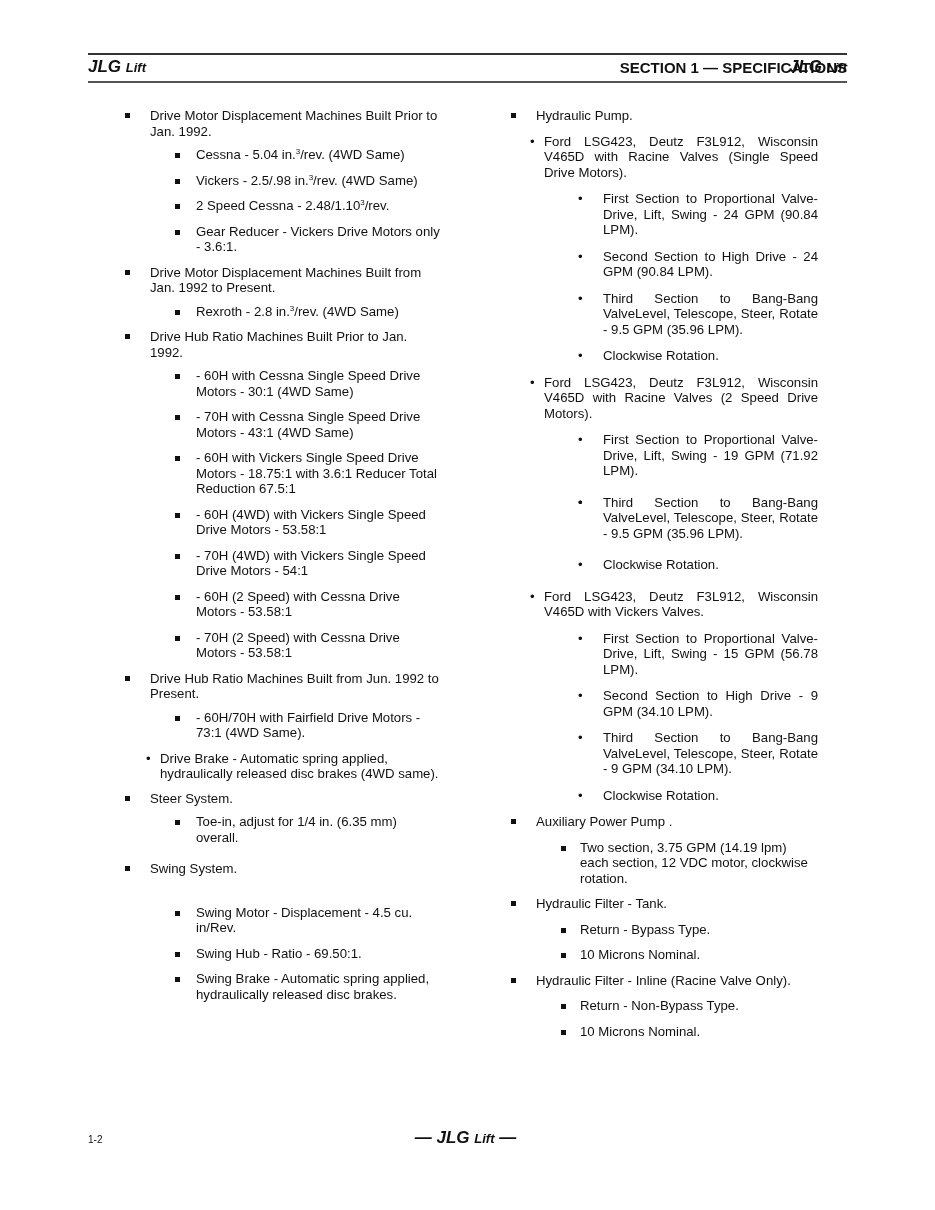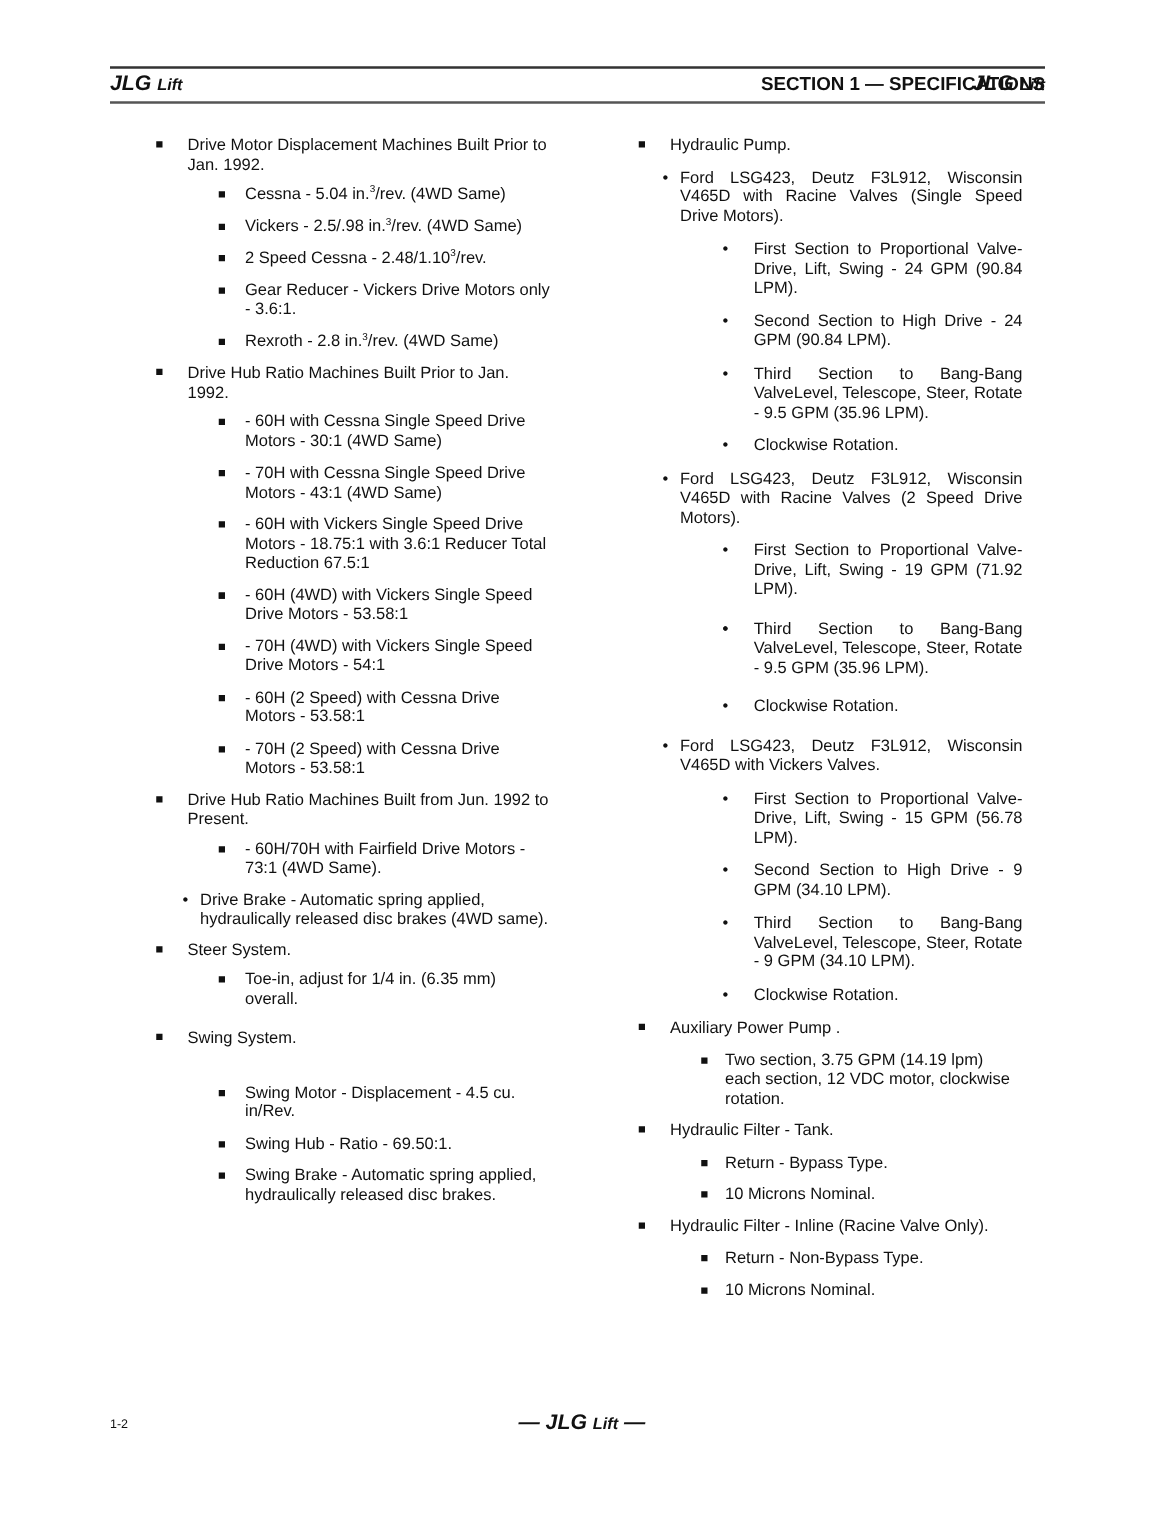--- a/index.html
+++ b/index.html
@@ -1,18 +1,18 @@
 <!DOCTYPE html>
 <html><head>
 <meta charset="utf-8">
 <style>
   html, body { margin:0; padding:0; background:#fff; }
   body { width:935px; height:1210px; position:relative; overflow:hidden; color:#111;
          font-family:"Liberation Sans", sans-serif; font-size:13.2px; line-height:15.5px; }
-  .hdr { position:absolute; left:88px; right:99px; top:53px; height:40px; }
+  .hdr { position:absolute; left:88px; right:88px; top:53px; height:40px; }
   .hdr .rule-top { position:absolute; left:0; right:0; top:0; height:2px; background:#333; }
   .hdr .rule-bot { position:absolute; left:0; right:0; top:28px; height:2px; background:#555; }
   .hdr .l { position:absolute; left:0; top:6px; font-weight:bold; font-style:italic; font-size:17px; }
   .hdr .r { position:absolute; right:0; top:6px; font-weight:bold; font-style:italic; font-size:17px; }
   .hdr .l small, .hdr .r small, .foot .c small { font-size:13px; }
   .hdr .c { position:absolute; left:0; right:0; top:7px; text-align:right; font-weight:bold; font-size:15px; }
   .col { position:absolute; top:108px; }
   .col.left { left:122px; width:320px; }
   .col.right { left:508px; width:310px; }
   .h { position:relative; padding-left:28px; font-weight:normal; margin-bottom:8px; }
@@ -43,20 +43,21 @@
   <div class="rule-bot"></div>
 </div>
 
 <div class="col left">
   <div class="h"><span class="sq"></span><span>Drive Motor Displacement Machines Built Prior to Jan. 1992.</span></div>
   <div class="sub"><span class="sq"></span><span>Cessna - 5.04 in.</span><sup>3</sup><span>/rev. (4WD  Same)</span></div>
   <div class="sub"><span class="sq"></span><span>Vickers - 2.5/.98 in.</span><sup>3</sup><span>/rev. (4WD  Same)</span></div>
   <div class="sub"><span class="sq"></span><span>2 Speed Cessna - 2.48/1.10</span><sup>3</sup><span>/rev.</span></div>
   <div class="sub"><span class="sq"></span><span>Gear Reducer - Vickers Drive Motors only - 3.6:1.</span></div>
 
+  <div class="h"><span class="sq"></span><span>Drive Motor Displacement Machines Built from Jan. 1992 to Present.</span></div>
   <div class="sub"><span class="sq"></span><span>Rexroth - 2.8 in.</span><sup>3</sup><span>/rev. (4WD  Same)</span></div>
 
   <div class="h"><span class="sq"></span><span>Drive Hub  Ratio Machines Built Prior to Jan. 1992.</span></div>
   <div class="sub"><span class="sq"></span><span>- 60H with Cessna Single Speed Drive Motors - 30:1 (4WD Same)</span></div>
   <div class="sub"><span class="sq"></span><span>- 70H with Cessna Single Speed Drive Motors - 43:1 (4WD Same)</span></div>
   <div class="sub"><span class="sq"></span><span>- 60H with Vickers Single Speed Drive Motors - 18.75:1 with 3.6:1 Reducer Total Reduction 67.5:1</span></div>
   <div class="sub"><span class="sq"></span></div>
   <div class="sub"><span class="sq"></span><span>- 60H (4WD) with Vickers Single Speed Drive Motors - 53.58:1</span></div>
   <div class="sub"><span class="sq"></span><span>- 70H (4WD) with Vickers Single Speed Drive Motors - 54:1</span></div>
   <div class="sub"><span class="sq"></span><span>- 60H (2 Speed) with Cessna Drive Motors - 53.58:1</span></div>

